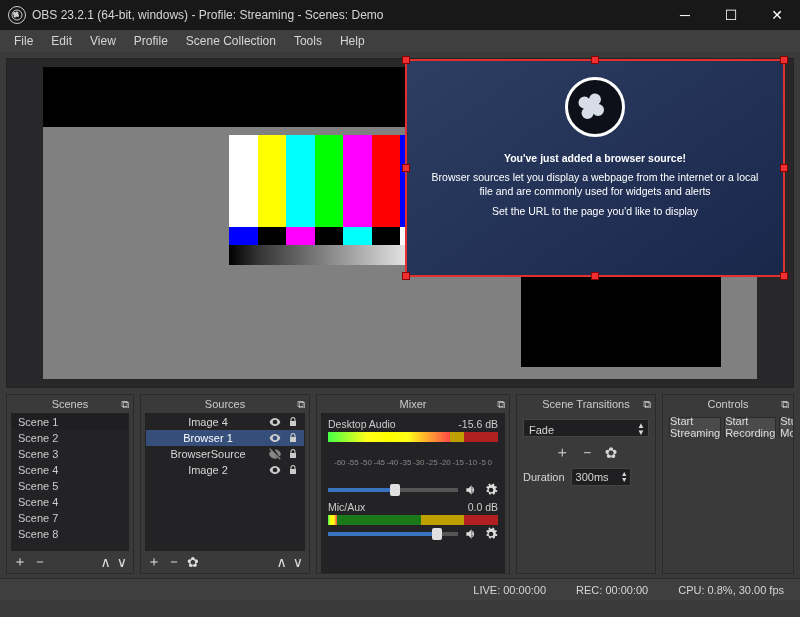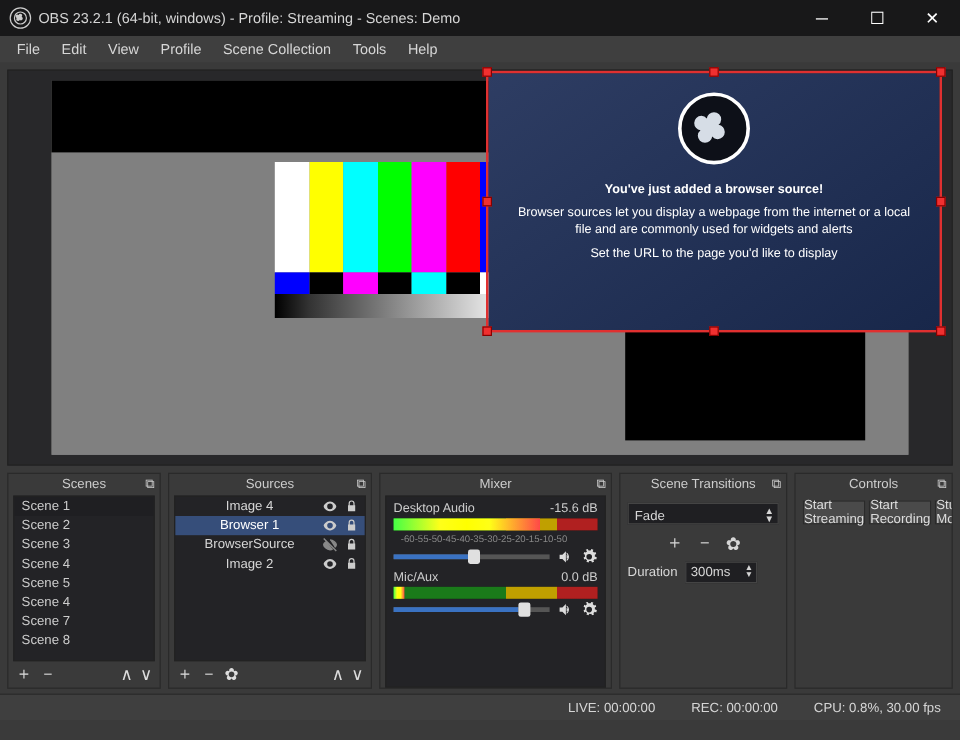--- a/index.html
+++ b/index.html
@@ -231,21 +231,21 @@
     <div class="dock-body" id="mixer-body" style="background:#232326;">
         <div class="mixer-ch">
           <div class="label">
             <span>Desktop Audio</span>
             <span>-15.6 dB</span>
           </div>
           <div class="meter">
             <div class="grad"></div>
             <div class="fill" style="width:72%; filter:brightness(1.5);"></div>
           </div>
-          <div style="display:flex;font-size:8px;color:#888;margin:3px 6px;">
+          <div style="display:flex;justify-content:space-between;font-size:8px;color:#888;margin:16px 6px;">
             <span>-60</span>
             <span>-55</span>
             <span>-50</span>
             <span>-45</span>
             <span>-40</span>
             <span>-35</span>
             <span>-30</span>
             <span>-25</span>
             <span>-20</span>
             <span>-15</span>

